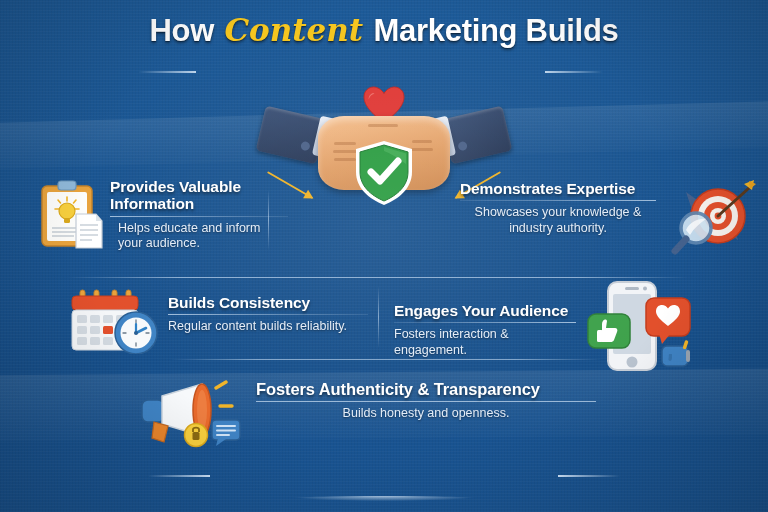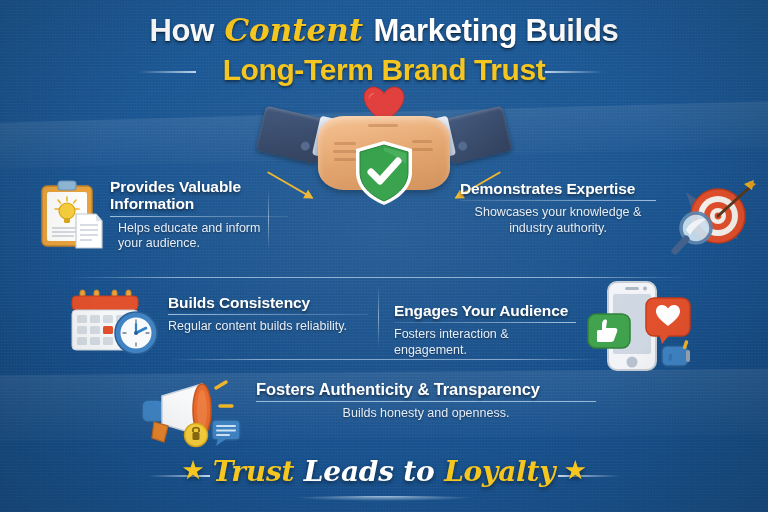--- a/index.html
+++ b/index.html
@@ -164,21 +164,20 @@
   <div class="sweep2"></div>
 
   <div class="title-wrap">
     <div class="t1">
       <span>How</span>
       <span class="gold">Content</span>
       <span>Marketing Builds</span>
     </div>
     <div class="t2row">
       <span class="rule-l"></span>
-      <span class="t2">Long-Term Brand Trust</span>
       <span class="rule-r"></span>
     </div>
   </div>
 
   <div class="hero">
     <svg class="heart" viewBox="0 0 42 38">
       <path d="M21 37 C5 25 1 17 1 11 C1 4.8 5.6 1 10.5 1 C14.6 1 18.6 3.6 21 7.4 C23.4 3.6 27.4 1 31.5 1 C36.4 1 41 4.8 41 11 C41 17 37 25 21 37Z" fill="#e03b38" stroke="#b92a27" stroke-width="1"></path>
       <path d="M10 7 C7 8 5.5 10.5 5.6 13.5 C7 10 8.5 8.4 11.5 7.8Z" fill="#f07a74" opacity=".85"></path>
     </svg>
 
@@ -362,25 +361,18 @@
     </svg>
     <div style="margin-left:116px;width:340px;">
       <div class="f-head" style="font-size:16.5px;">Fosters Authenticity &amp; Transparency</div>
       <div class="f-rule" style="background:linear-gradient(90deg,rgba(205,225,245,.7),rgba(205,225,245,.7));"></div>
       <div class="f-sub" style="text-align:center;">Builds honesty and openness.</div>
     </div>
   </div>
 
   <div class="foot">
     <span class="foot-rl"></span>
-    <span class="foot-txt">
-      <span class="star">★</span>
-      <span class="gold">Trust</span>
-      <span>Leads to</span>
-      <span class="gold">Loyalty</span>
-      <span class="star">★</span>
-    </span>
     <span class="foot-rr"></span>
     <span class="foot-swoosh"></span>
   </div>
 
   <div class="vig"></div>
 </div>
 
 </body></html>

